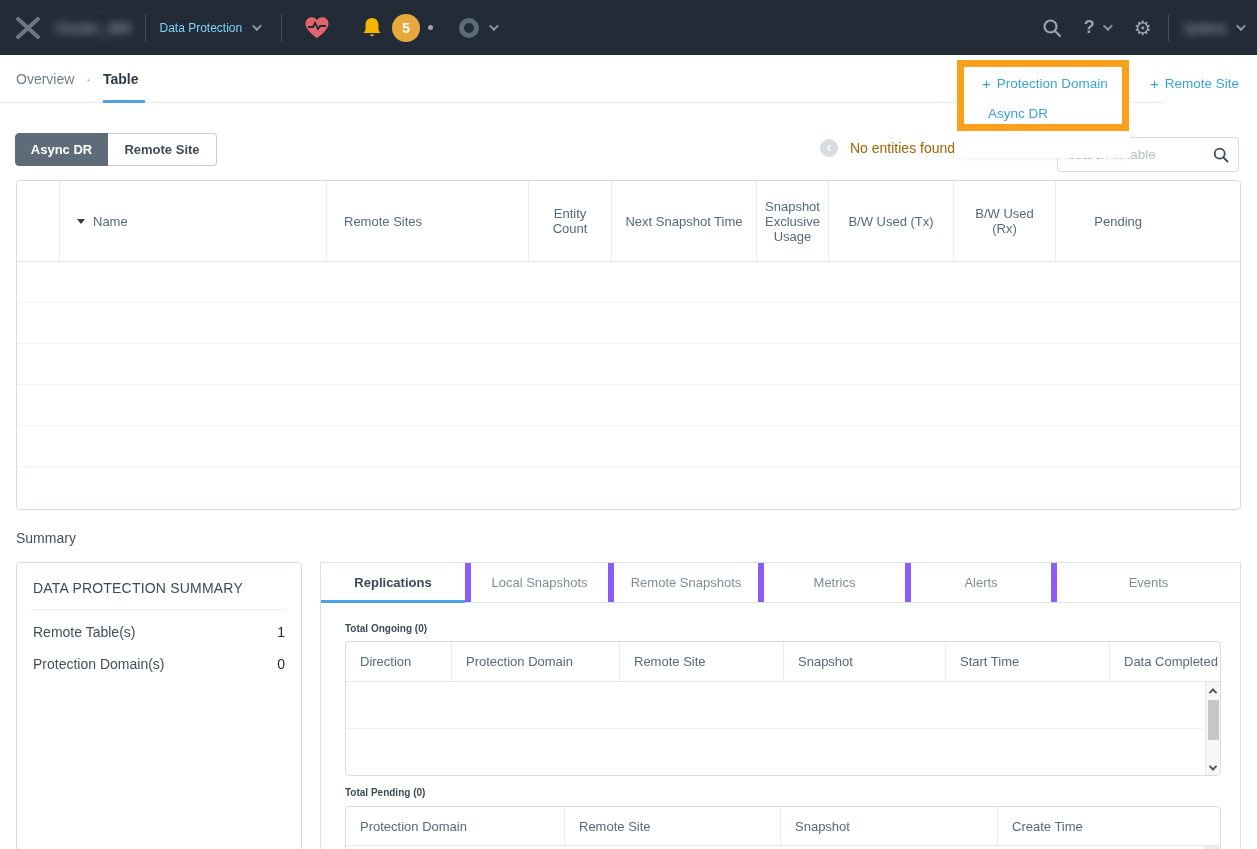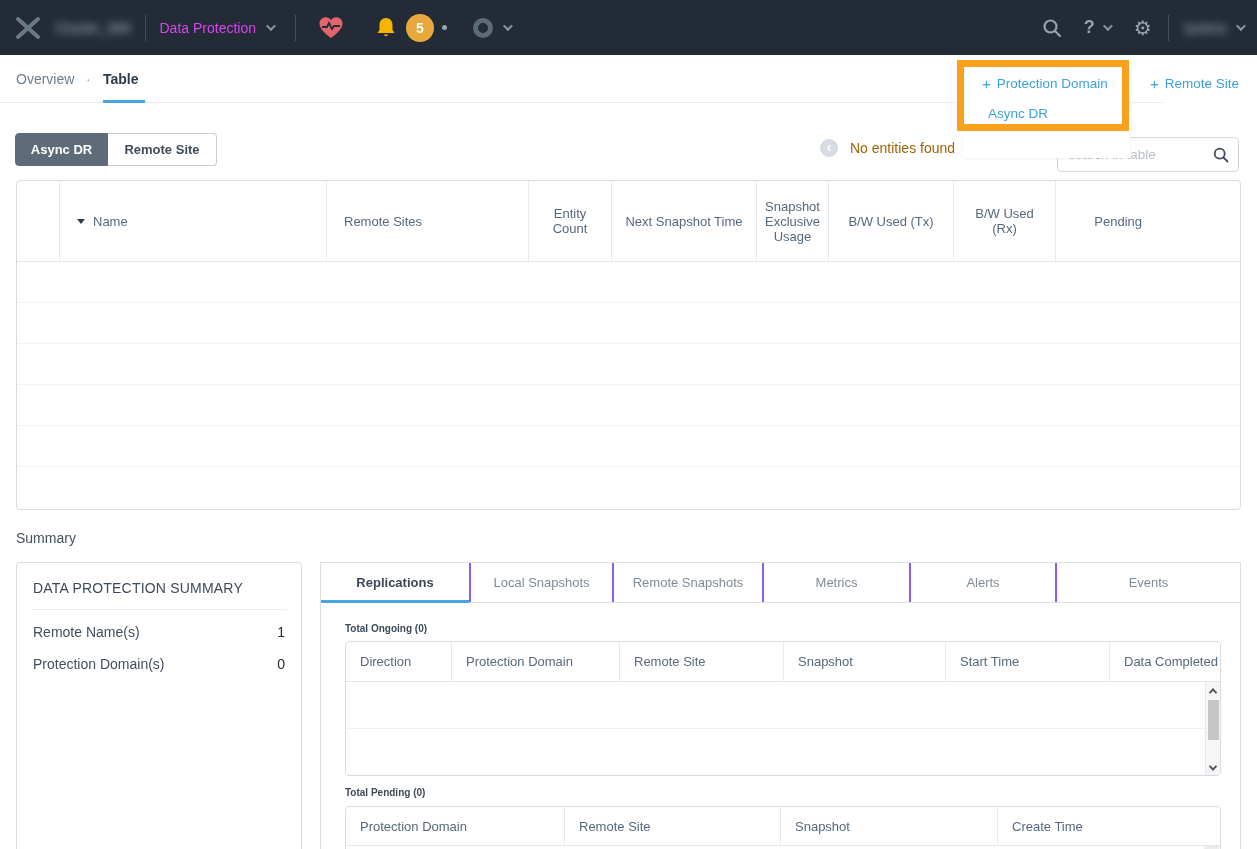--- a/index.html
+++ b/index.html
@@ -6,21 +6,21 @@
   html,body { background:#fff; }
   body { font-family:"Liberation Sans", sans-serif; }
   .screen { position:relative; width:1257px; height:849px; background:#fff; overflow:hidden; font-size:13px; color:#3c4a58; }
 
   
   .topbar { position:absolute; left:0; top:0; width:1257px; height:55px; background:#222b36; display:flex; align-items:center; padding:0 14px 0 16px; }
   .tb-left { display:flex; align-items:center; }
   .tb-right { margin-left:auto; display:flex; align-items:center; }
   .blurred { filter:blur(4px); color:#aeb8c2; font-size:14px; white-space:nowrap; }
   .tb-divider { width:1px; height:26px; background:#45515e; margin:0 14px; }
-  .tb-text { color:#d946ef; font-size:14px; }
+  .tb-text { color:#7dd3fc; font-size:12px; }
   .chev { display:inline-block; width:7px; height:7px; border-right:2px solid #8a97a5; border-bottom:2px solid #8a97a5; transform:rotate(45deg) translateY(-2px); margin-left:10px; }
   .alert-badge { width:28px; height:28px; border-radius:50%; background:#e9a83c; color:#fff; font-size:14px; font-weight:bold; display:flex; align-items:center; justify-content:center; }
   .sep-dot { width:5px; height:5px; border-radius:50%; background:#98a3af; }
   .ring-icon { width:20px; height:20px; border:5px solid #5d6b79; border-radius:50%; }
   .q-icon { color:#97a3b0; font-size:18px; font-weight:bold; }
   .gear-icon { color:#97a3b0; font-size:20px; line-height:1; }
   .icon-gap { margin-left:22px; display:flex; align-items:center; }
 
   
   .subnav { position:absolute; left:0; top:55px; width:1163px; height:48px; border-bottom:1px solid #e7eaee; background:#fff; }
@@ -70,21 +70,21 @@
   .summary-card { position:absolute; left:16px; top:562px; width:286px; height:300px; border:1px solid #d6dbe1; border-radius:4px; background:#fff; }
   .sc-title { padding:17px 16px 13px 16px; font-size:14px; color:#3c4a58; letter-spacing:.2px; }
   .sc-divider { height:1px; background:#eceff2; margin:0 14px; }
   .sc-row { display:flex; justify-content:space-between; align-items:center; padding:14px 16px 2px 16px; }
   .sc-row .lbl { font-size:14px; color:#41505e; }
   .sc-row .val { font-size:14px; color:#1d2935; }
 
   
   .tabs-panel { position:absolute; left:320px; top:562px; width:921px; height:300px; border-left:1px solid #dbe0e5; border-right:1px solid #dbe0e5; border-top:1px solid #dbe0e5; background:#fff; }
   .tab-row { display:flex; height:40px; border-bottom:1px solid #dbe0e5; }
-  .dtab { display:flex; align-items:center; justify-content:center; font-size:13px; color:#7e8c9a; border-right:2px solid #8b5cf6; position:relative; cursor:pointer; }
+  .dtab { display:flex; align-items:center; justify-content:center; font-size:13px; color:#7e8c9a; border-right:6px solid #8b5cf6; position:relative; cursor:pointer; }
   .dtab:last-child { border-right:none; }
   .dtab.active { color:#3b4956; font-weight:bold; }
   .dtab.active::after { content:""; position:absolute; left:0; bottom:-1px; width:100%; height:3px; background:#4aa4de; }
 
   .section-title { position:absolute; left:24px; font-size:10px; font-weight:bold; color:#3c4b59; }
   .inner-table { position:absolute; left:24px; width:876px; border:1px solid #d6dbe1; border-radius:4px; background:#fff; overflow:hidden; }
   .it-header { display:flex; height:40px; border-bottom:1px solid #e3e7ec; }
   .it-th { display:flex; align-items:center; padding-left:14px; font-size:13px; color:#56697d; border-right:1px solid #e8ebef; }
   .it-th:last-child { border-right:none; }
   .it-body { position:relative; }
@@ -218,21 +218,21 @@
       <div class="mt-row"></div>
     </div>
   </div>
 
   <div class="summary-label">Summary</div>
 
   <div class="summary-card">
     <div class="sc-title">DATA PROTECTION SUMMARY</div>
     <div class="sc-divider"></div>
     <div class="sc-row">
-      <span class="lbl">Remote Name(s)</span>
+      <span class="lbl">Remote Table(s)</span>
       <span class="val">1</span>
     </div>
     <div class="sc-row">
       <span class="lbl">Protection Domain(s)</span>
       <span class="val">0</span>
     </div>
   </div>
 
   <div class="tabs-panel">
     <div class="tab-row">

